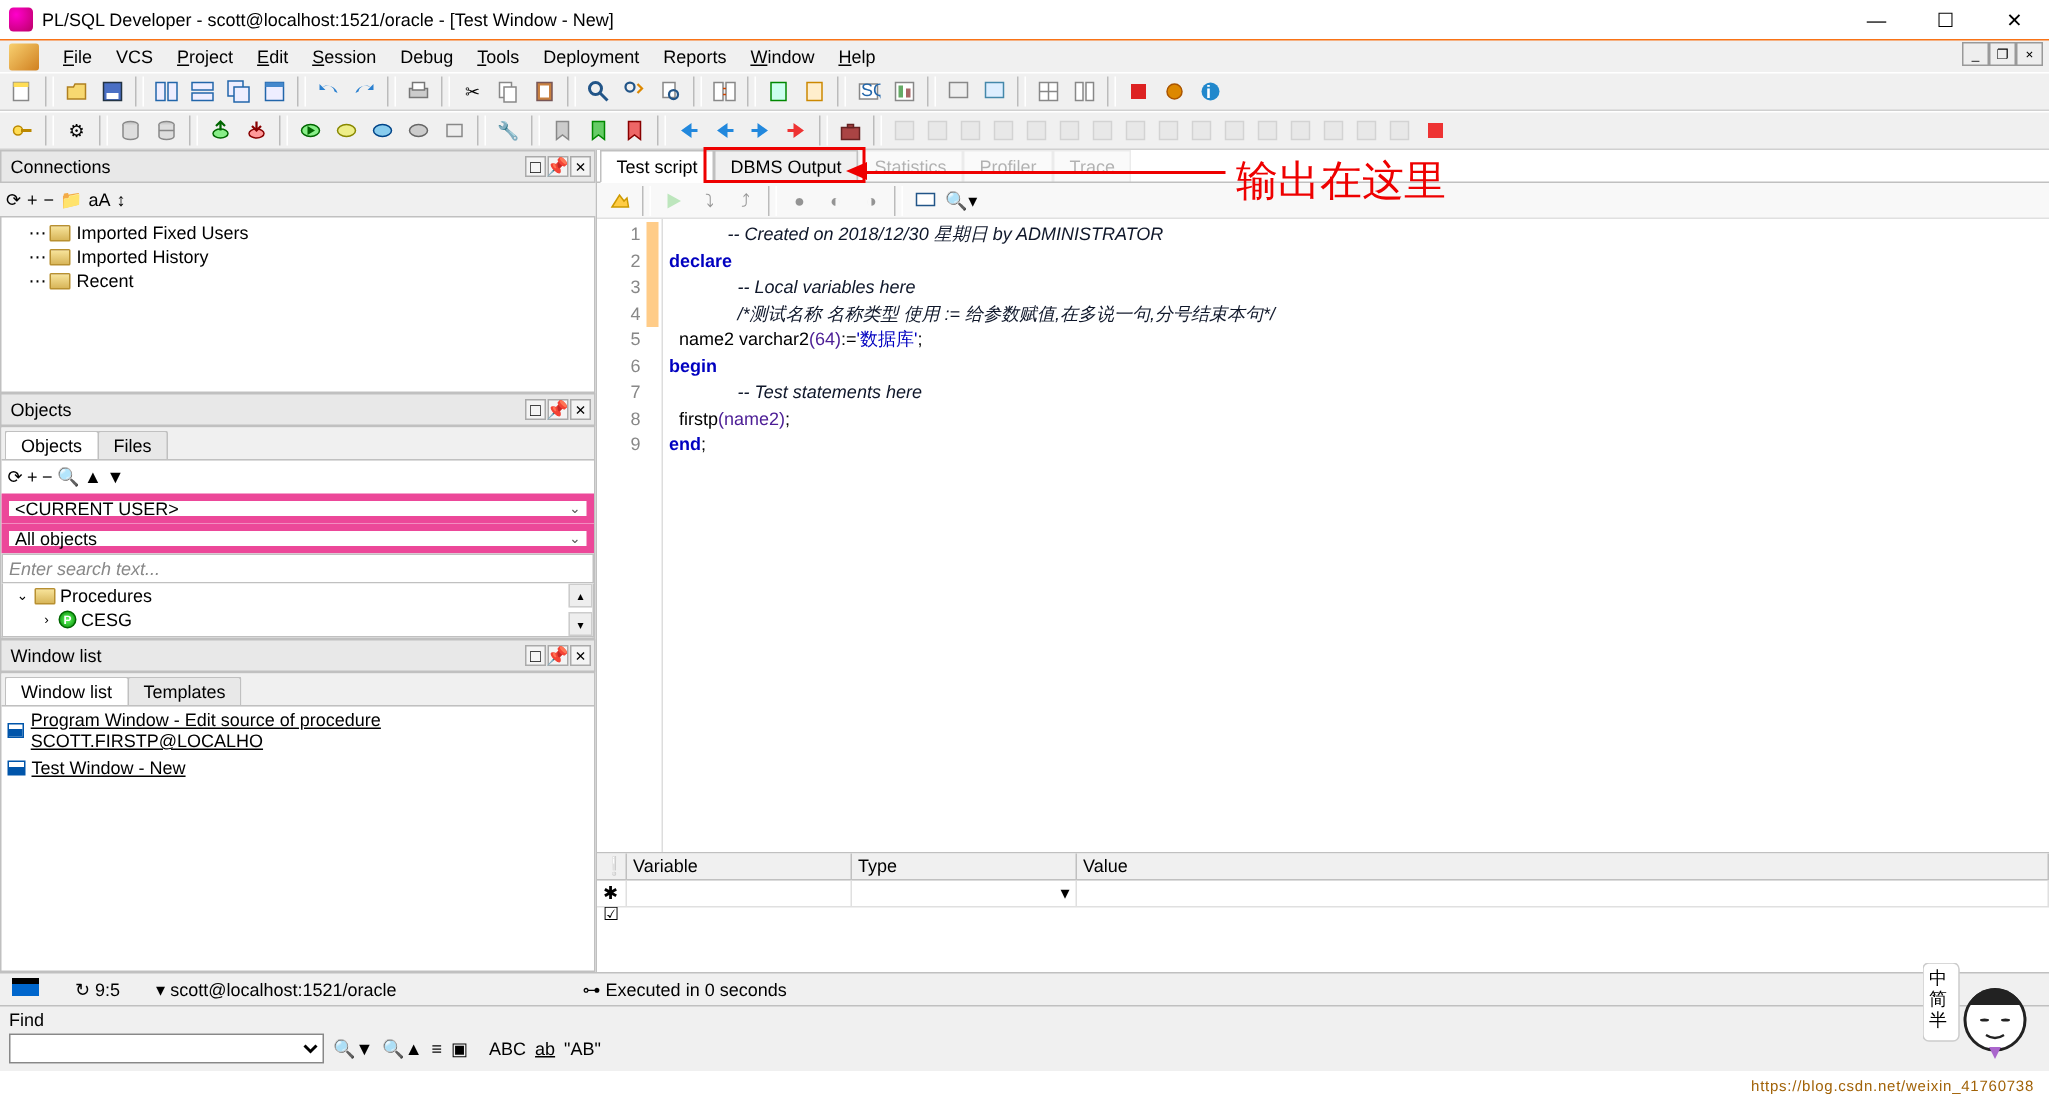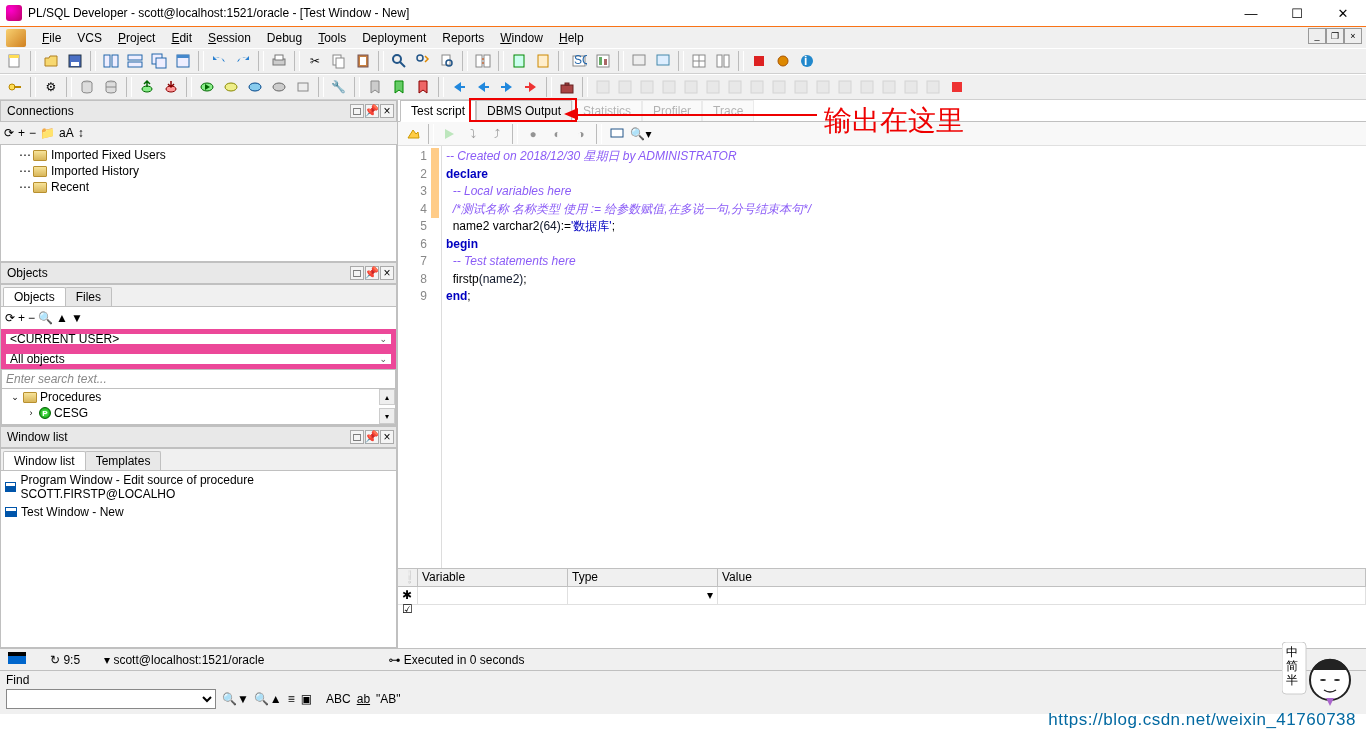--- a/index.html
+++ b/index.html
@@ -34,51 +34,51 @@
 .tab.inactive{background:#e8e8e8;}
 .obj-toolbar{height:22px;display:flex;align-items:center;gap:3px;padding:0 4px;}
 .obj-select{width:100%;height:20px;border:5px solid #ec4899;background:#fff;padding:0 4px;display:flex;align-items:center;justify-content:space-between;}
 .chev{font-size:9px;color:#555;}
 .search-box{width:100%;height:20px;border:1px solid #c0c0c0;background:#fff;padding:0 4px;color:#888;font-style:italic;display:flex;align-items:center;}
 .obj-tree{height:36px;background:#fff;border:1px solid #c0c0c0;border-top:none;overflow:auto;}
 .obj-tree-row{display:flex;align-items:center;gap:3px;padding:1px 0 1px 8px;}
 .obj-tree-row .exp{width:10px;text-align:center;font-size:9px;}
 .proc-ico{width:12px;height:12px;background:radial-gradient(circle,#6f6,#080);border-radius:50%;border:1px solid #060;display:flex;align-items:center;justify-content:center;font-size:8px;color:#fff;font-weight:bold;}
 .winlist-body{background:#fff;border:1px solid #c0c0c0;flex:1;}
-.winlist-row{padding:2px 4px;display:flex;align-items:center;gap:4px;}
+.winlist-row{padding:2px 4px;display:flex;align-items:center;gap:4px;text-decoration:underline;}
 .win-ico{width:12px;height:10px;border:1px solid #05a;background:linear-gradient(#fff 40%,#05a 40%);}
 .right-pane{flex:1;display:flex;flex-direction:column;background:#fff;position:relative;}
 .editor-tabs{height:22px;display:flex;align-items:flex-end;padding-left:2px;position:relative;border-bottom:1px solid #c0c0c0;}
 .ed-tab{padding:3px 10px;border:1px solid #c0c0c0;background:#fff;border-bottom:1px solid #fff;margin-bottom:-1px;position:relative;}
 .ed-tab.inactive{background:#f0f0f0;border-bottom:1px solid #c0c0c0;}
 .highlight-box{position:absolute;border:2px solid #e00;pointer-events:none;z-index:10;}
 .annotation{position:absolute;color:#e00;font-size:28px;z-index:11;font-family:"Microsoft YaHei",sans-serif;}
 .arrow-line{position:absolute;height:2px;background:#e00;z-index:10;}
 .arrow-head{position:absolute;width:0;height:0;border-top:6px solid transparent;border-bottom:6px solid transparent;border-right:14px solid #e00;z-index:10;}
 .ed-toolbar{height:24px;background:#f8f8f8;display:flex;align-items:center;gap:2px;padding:0 4px;border-bottom:1px solid #e0e0e0;}
 .code-area{flex:1;display:flex;background:#fff;font-family:"Courier New",monospace;font-size:13px;}
 .gutter{width:44px;background:#fff;border-right:1px solid #ddd;text-align:right;color:#888;padding:2px 14px 0 0;line-height:17.5px;position:relative;}
 .gutter-mark{position:absolute;right:2px;width:8px;background:#fc8;}
 .code{padding:2px 4px;line-height:17.5px;white-space:pre;}
-.c-comment{color:#8b5cf6;font-style:italic;}
+.c-comment{color:#0f172a;font-style:italic;margin-left:39px;}
 .c-keyword{color:#0000c0;font-weight:bold;}
 .c-ident{color:#000;}
 .c-type{color:#000;}
-.c-paren{color:#0f172a;}
+.c-paren{color:#4c1d95;}
 .c-str{color:#0000c0;}
 .var-grid{height:80px;border-top:1px solid #c0c0c0;background:#fff;}
 .var-header{display:flex;background:#f0f0f0;border-bottom:1px solid #c0c0c0;height:18px;}
 .var-header div{border-right:1px solid #c0c0c0;padding:1px 4px;}
 .var-row{display:flex;height:18px;border-bottom:1px solid #e0e0e0;}
 .var-row div{border-right:1px solid #e0e0e0;padding:1px 4px;}
 .status-strip{height:22px;background:#f0f0f0;border-top:1px solid #c0c0c0;display:flex;align-items:center;padding:0 8px;gap:24px;}
 .find-bar{height:44px;background:#f0f0f0;border-top:1px solid #c0c0c0;padding:2px 6px;}
 .find-row{display:flex;align-items:center;gap:6px;margin-top:2px;}
 .find-input{width:210px;height:20px;border:1px solid #888;background:#fff;}
-.watermark{position:absolute;right:10px;bottom:6px;color:#0369a1;font-size:17px;font-family:Arial;letter-spacing:0.5px;}
+.watermark{position:absolute;right:10px;bottom:6px;color:#a16207;font-size:10px;font-family:Arial;letter-spacing:0.5px;}
 .avatar{position:absolute;right:14px;bottom:24px;width:70px;height:70px;}
 .scroll-up,.scroll-dn{position:absolute;right:0;width:16px;height:16px;background:#eee;border:1px solid #ccc;display:flex;align-items:center;justify-content:center;font-size:8px;}
 </style>
 </head>
 <body>
 
 <div class="titlebar">
   <div class="titlebar-icon"></div>
   <span class="titlebar-text">PL/SQL Developer - scott@localhost:1521/oracle - [Test Window - New]</span>
 </div>

